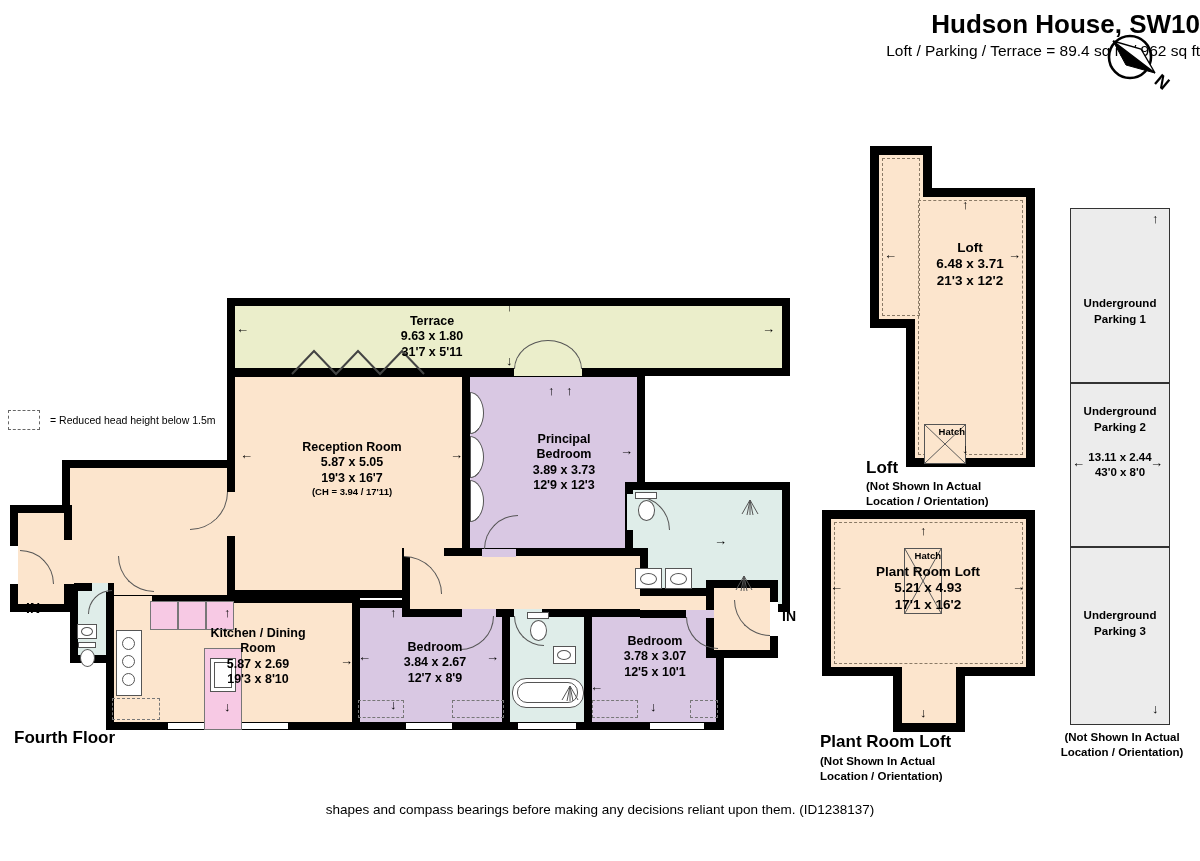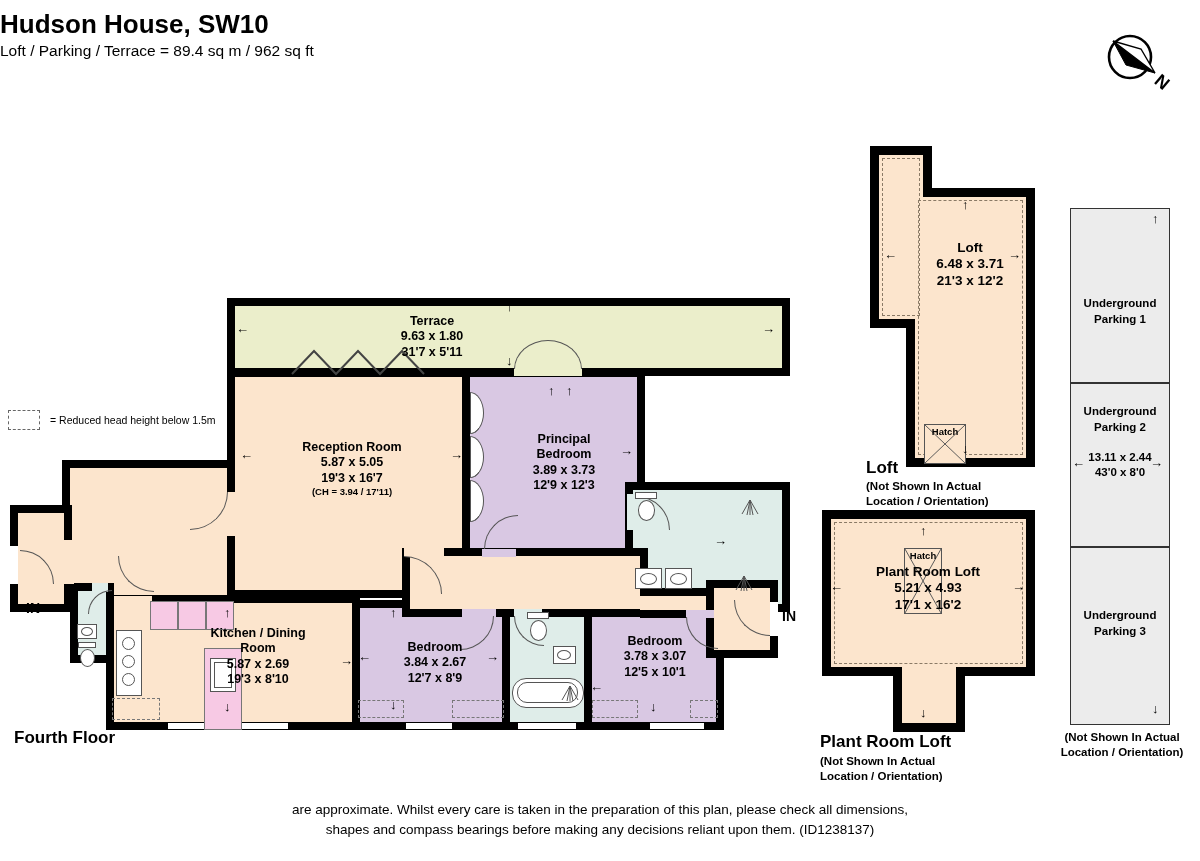--- a/index.html
+++ b/index.html
@@ -21,28 +21,28 @@
   .arc-bl{border-bottom:1.3px solid #555;border-left:1.3px solid #555;border-bottom-left-radius:100% 100%;}
   .arc-br{border-bottom:1.3px solid #555;border-right:1.3px solid #555;border-bottom-right-radius:100% 100%;}
   .ar{position:absolute;font-size:13px;line-height:1;font-weight:bold;}
   .fix{position:absolute;box-sizing:border-box;border:1.2px solid #555;background:#fff;}
   .ell{border-radius:50%;}
   .dashedbox{position:absolute;box-sizing:border-box;border:1.2px dashed #777;}
   .window{position:absolute;background:#fff;border-top:1.5px solid #000;border-bottom:1.5px solid #000;box-sizing:border-box;}
   .dashin{position:absolute;border:1.3px dashed #8a7a66;box-sizing:border-box;}
   .hatchbox{position:absolute;box-sizing:border-box;border:1.3px solid #555;}
   .hatchbox .hx{position:absolute;left:0;top:0;width:100%;height:100%;}
-  .hatchlbl{position:absolute;left:0;right:0;top:1px;text-align:center;font-size:9.5px;font-weight:bold;}
+  .hatchlbl{position:absolute;left:0;right:0;top:1px;text-align:right;font-size:9.5px;font-weight:bold;}
   .hdg{position:absolute;font-weight:bold;font-size:17px;}
   .note{position:absolute;font-weight:bold;font-size:11.5px;line-height:1.3;}
   .inlbl{position:absolute;font-weight:bold;font-size:14px;}
   .pk{position:absolute;background:#ececec;border:1.6px solid #333;box-sizing:border-box;}
   .pkdiv{position:absolute;background:#333;}
   .pklabel{position:absolute;font-weight:bold;font-size:11.5px;text-align:center;line-height:1.35;}
-  .header{position:absolute;left:0;top:10px;width:1200px;text-align:left;}
+  .header{position:absolute;left:0;top:10px;width:1200px;text-align:right;}
   .header .title{font-size:26px;font-weight:bold;line-height:1.15;}
   .header .sub{font-size:15.5px;line-height:1.42;}
   .footer{position:absolute;left:0;top:800px;width:1200px;text-align:center;font-size:13.5px;line-height:1.45;}
   .legend{position:absolute;left:8px;top:408px;}
   .legend .sym{position:absolute;left:0;top:2px;width:32px;height:20px;border:1.4px dashed #666;background:#fff;box-sizing:border-box;}
   .legend .txt{position:absolute;left:42px;top:6px;font-size:10.5px;white-space:nowrap;}
 </style>
 </head>
 <body>
 
@@ -303,15 +303,14 @@
 <div class="pklabel" style="left:1075px;top:450px;width:90px;">13.11 x 2.44</div>
 <div class="pklabel" style="left:1075px;top:465px;width:90px;">43'0 x 8'0</div>
 <div class="pklabel" style="left:1075px;top:608px;width:90px;">Underground Parking 3</div>
 <span class="ar" style="left:1152px;top:212px;">↑</span>
 <span class="ar" style="left:1152px;top:702px;">↓</span>
 <span class="ar" style="left:1072px;top:456px;">←</span>
 <span class="ar" style="left:1150px;top:456px;">→</span>
 <div class="note" style="left:1050px;top:730px;width:144px;text-align:center;">(Not Shown In Actual Location / Orientation)</div>
 
 <div class="footer">
-  <div>are approximate. Whilst every care is taken in the preparation of this plan, please check all dimensions,</div>
   <div>shapes and compass bearings before making any decisions reliant upon them. (ID1238137)</div>
 </div>
 
 </body></html>

